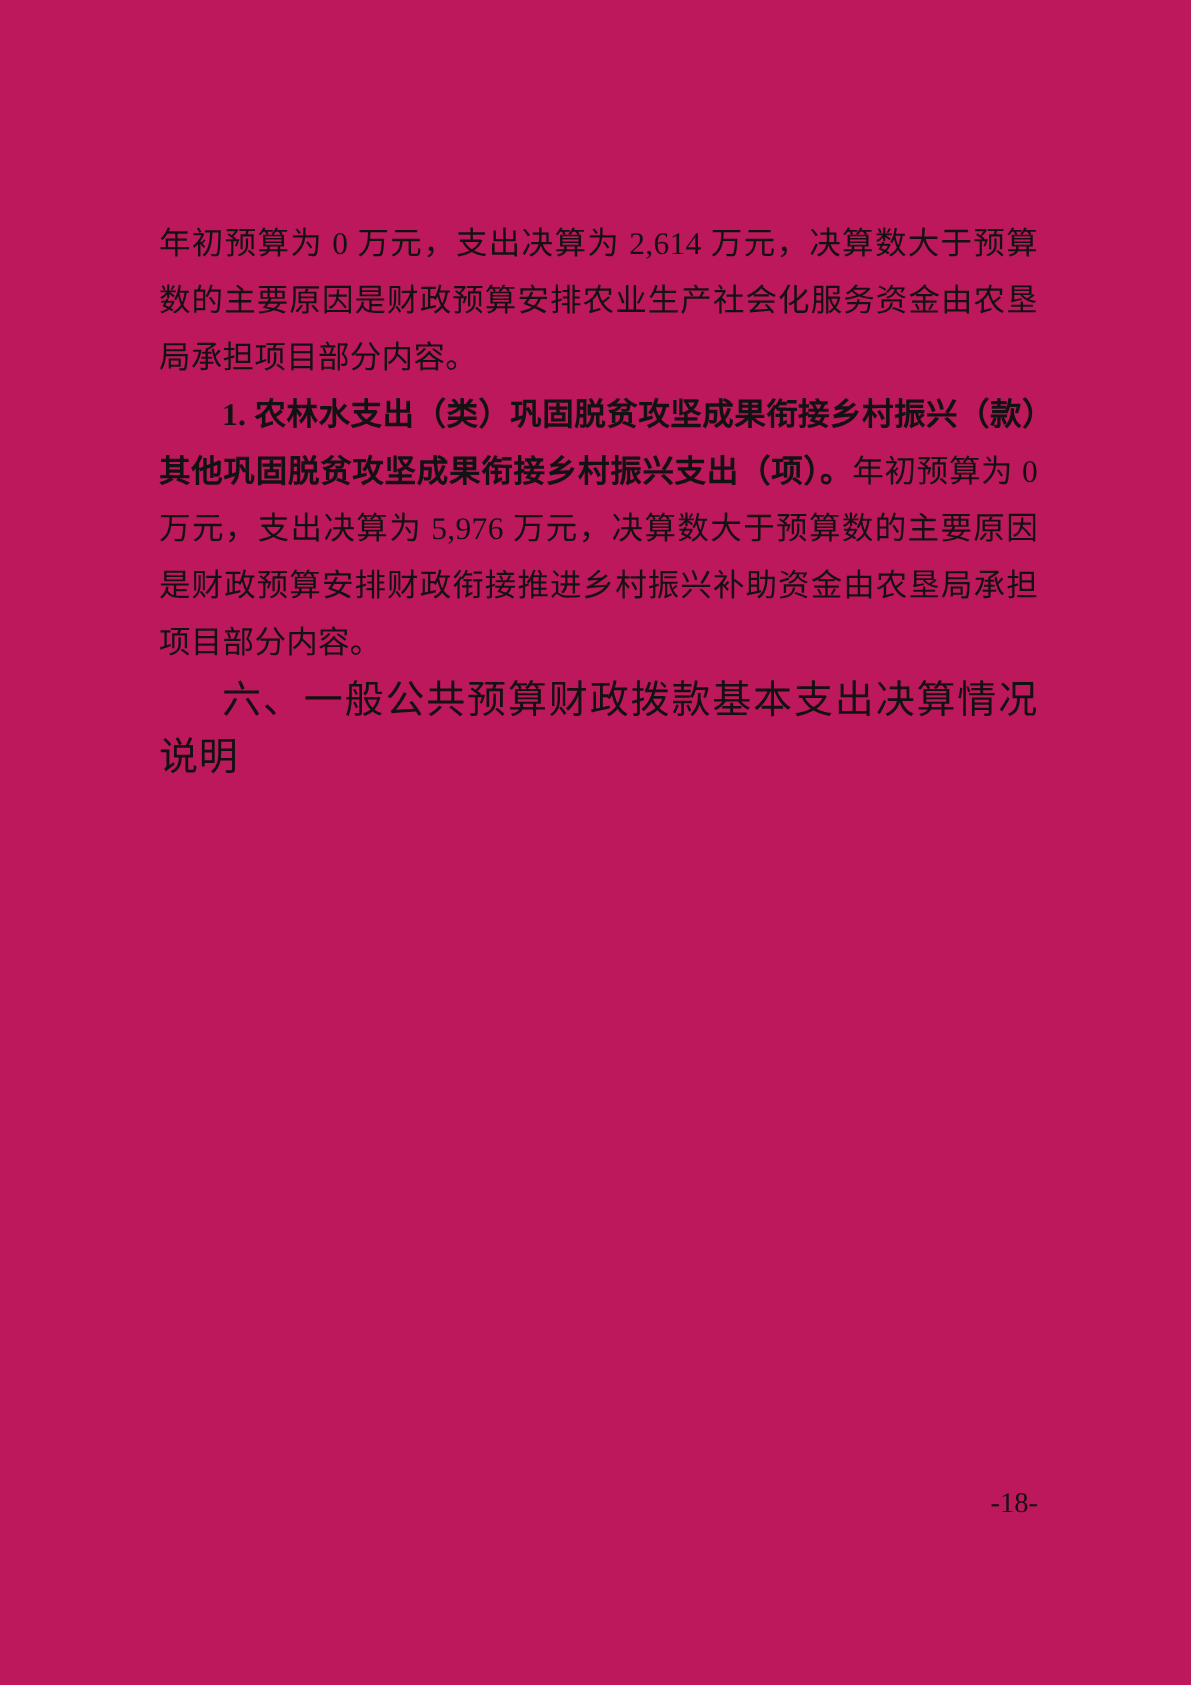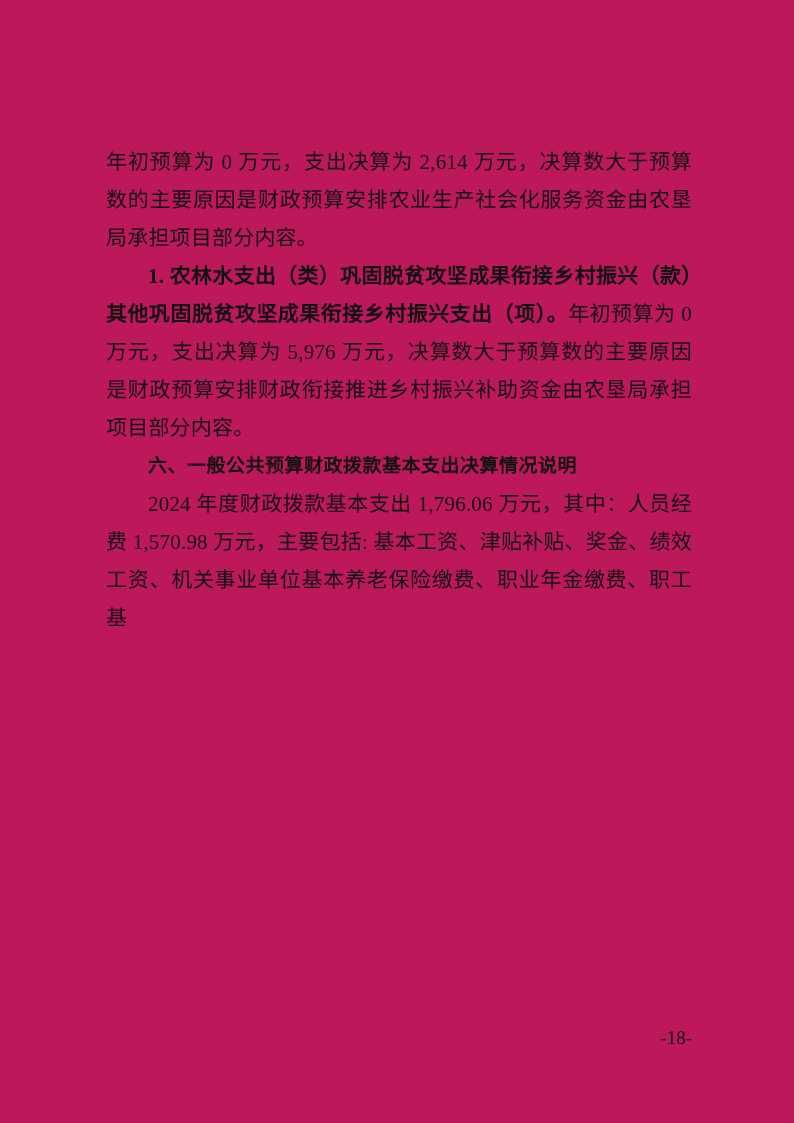--- a/index.html
+++ b/index.html
@@ -34,51 +34,49 @@
   }
   .indent {
     text-indent: 42px;
   }
   .lead {
     font-weight: bold;
   }
   .section-heading {
     margin: 0;
     padding: 0;
-    font-size: 19px;
+    font-size: 26px;
     line-height: 38px;
-    font-weight: bold;
+    font-weight: normal;
     font-family: "Liberation Sans", "DejaVu Sans", sans-serif;
     text-indent: 42px;
     letter-spacing: 0.5px;
   }
   .page-number {
     position: absolute;
     top: 991px;
     right: 102px;
     font-size: 19px;
     line-height: 24px;
     font-family: "Liberation Serif", "DejaVu Serif", serif;
     color: #121212;
-    margin-top: 35px;
   }
 </style>
 </head>
 <body>
 
 <div class="page">
   <main class="content">
 
     <p class="para">年初预算为 0 万元，支出决算为 2,614 万元，决算数大于预算数的主要原因是财政预算安排农业生产社会化服务资金由农垦局承担项目部分内容。</p>
 
 
     <p class="para indent"><strong class="lead">1. 农林水支出（类）巩固脱贫攻坚成果衔接乡村振兴（款）其他巩固脱贫攻坚成果衔接乡村振兴支出（项）。</strong><span>年初预算为 0 万元，支出决算为 5,976 万元，决算数大于预算数的主要原因是财政预算安排财政衔接推进乡村振兴补助资金由农垦局承担项目部分内容。</span></p>
 
 
 
     <h2 class="section-heading">六、一般公共预算财政拨款基本支出决算情况说明</h2>
 
-    <p class="para indent">2024 年度财政拨款基本支出 1,796.06 万元，其中：人员经费 1,570.98 万元，主要包括: 基本工资、津贴补贴、奖金、绩效工资、机关事业单位基本养老保险缴费、职业年金缴费、职工基</p>
 
   </main>
 
   <div class="page-number">-18-</div>
 </div>
 
 </body></html>

